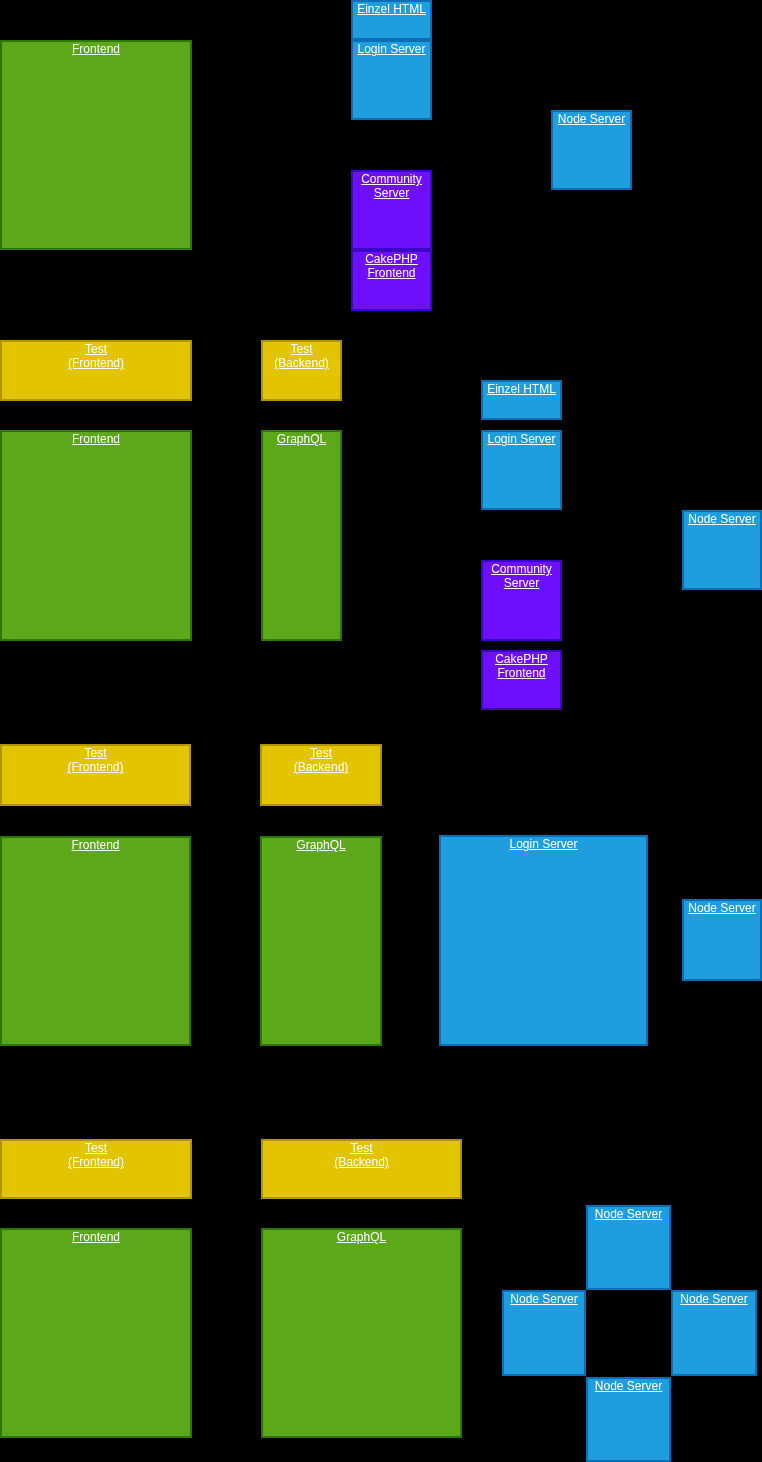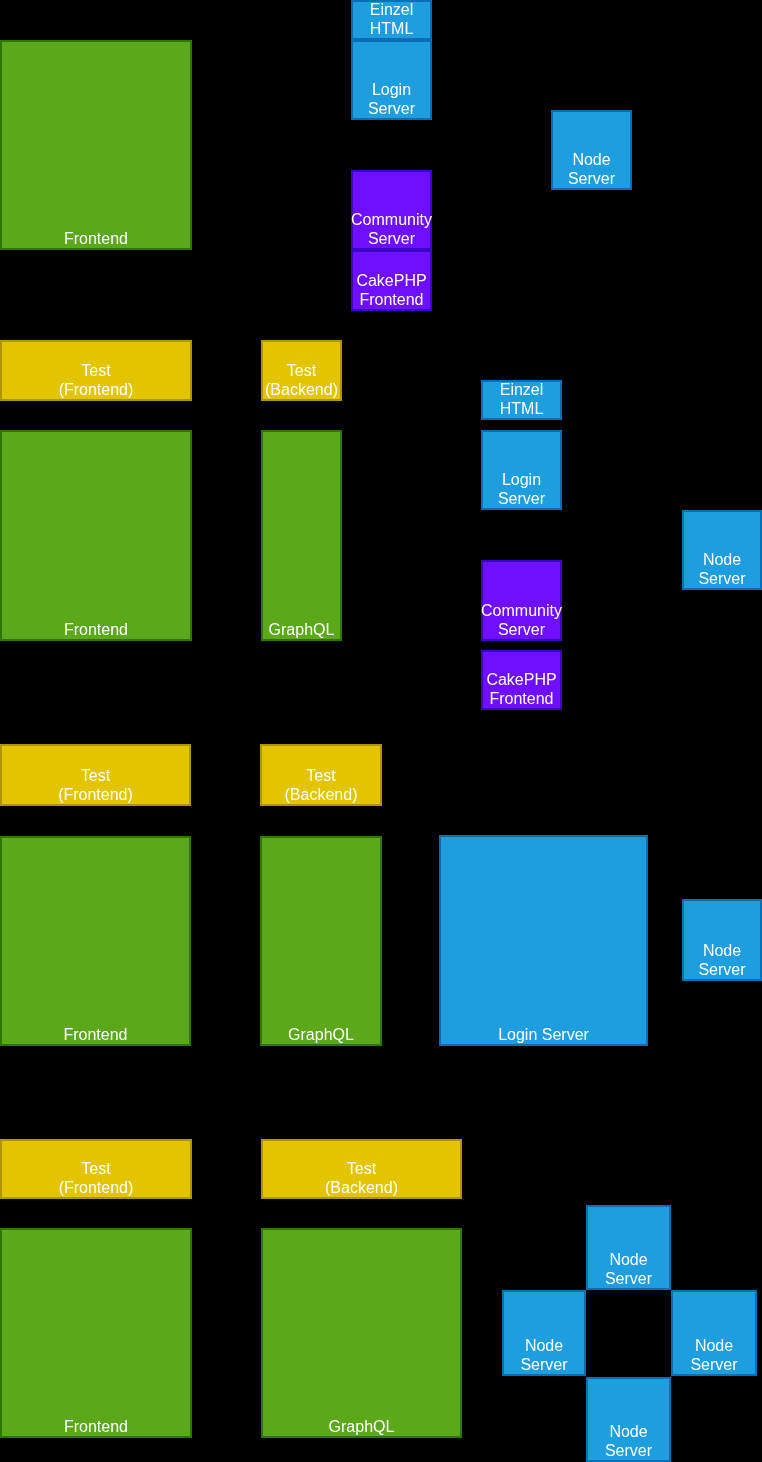--- a/index.html
+++ b/index.html
@@ -13,27 +13,28 @@
     height: 1462px;
     background: #000000;
     overflow: hidden;
     font-family: "Liberation Sans", sans-serif;
   }
   .node {
     position: absolute;
     box-sizing: border-box;
     border: 2px solid transparent;
     display: flex;
-    align-items: flex-end;
+    align-items: flex-start;
     justify-content: center;
     text-align: center;
-    font-size: 16px;
+    font-size: 12px;
     line-height: 1.2;
     color: #ffffff;
     cursor: default;
+    text-decoration: underline;
   }
   .node span {
     white-space: pre-line;
     display: block;
     pointer-events: none;
   }
 </style>
 </head>
 <body>
 

